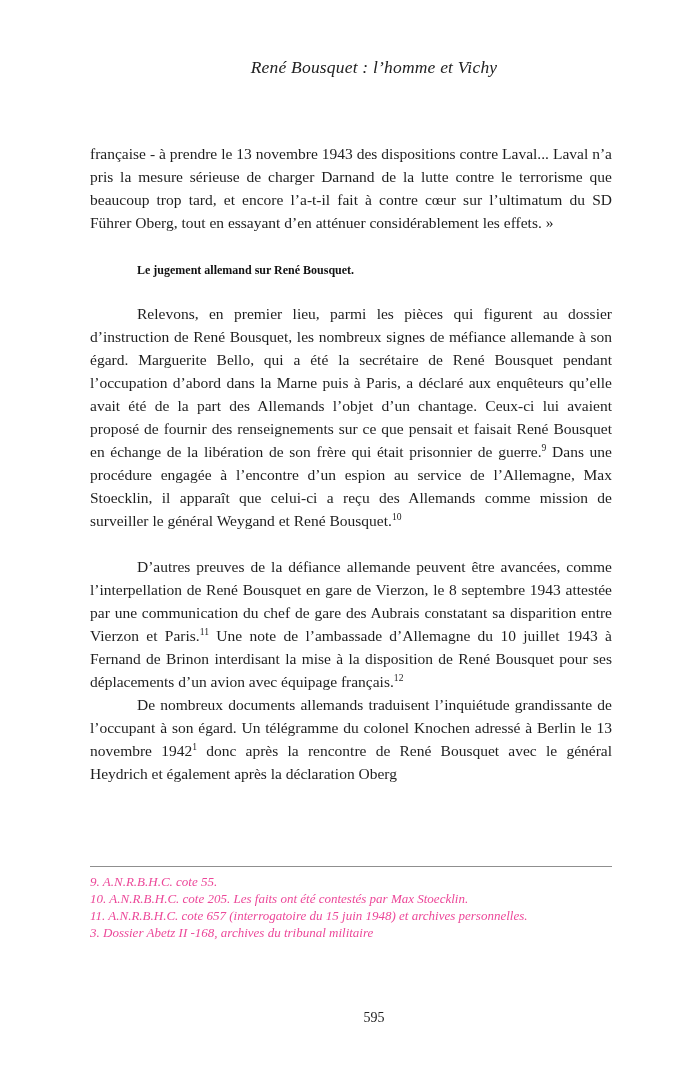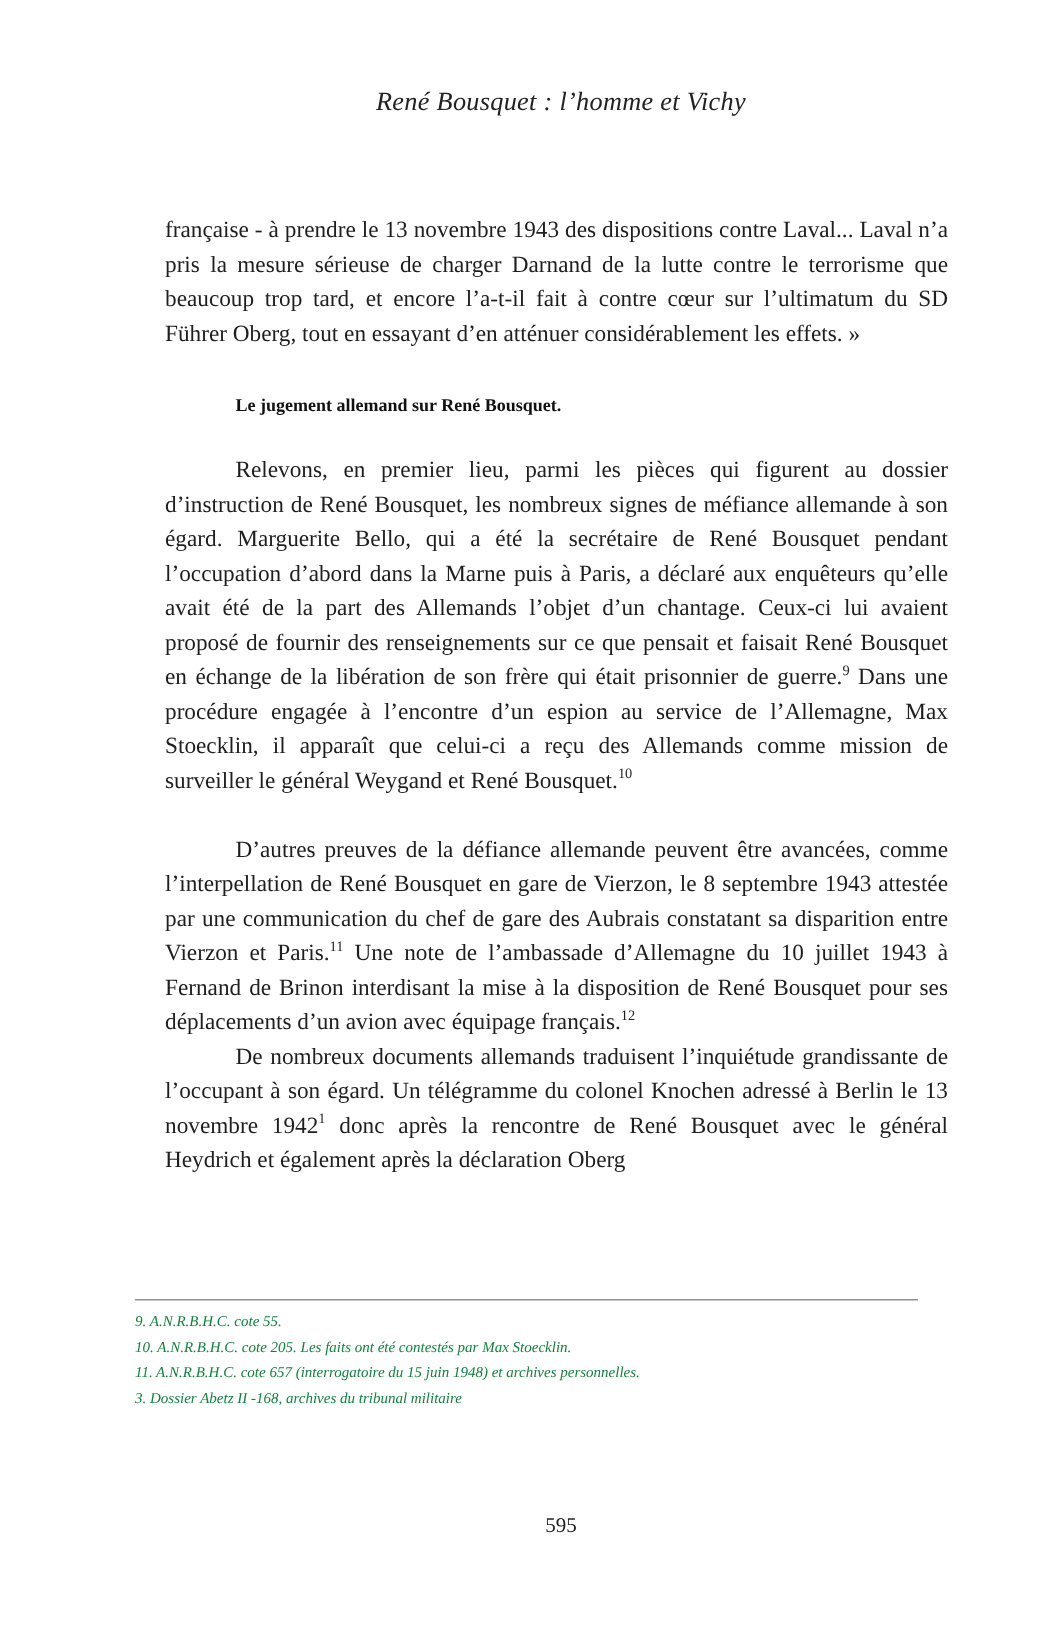--- a/index.html
+++ b/index.html
@@ -30,21 +30,20 @@
   }
   .text-block {
     position: absolute;
     top: 142px;
     left: 90px;
     width: 522px;
     font-size: 15.5px;
     line-height: 23px;
     text-align: justify;
     color: #1e1e1e;
-    margin-left: 20px;
   }
   .para {
     margin: 0;
   }
   .para.indent {
     text-indent: 47px;
   }
   .section-heading {
     margin: 25px 0 20px 0;
     padding-left: 47px;
@@ -67,23 +66,23 @@
     left: 90px;
     width: 522px;
   }
   .footnote-rule {
     border-top: 1px solid #8f8f8f;
     height: 0;
     margin-bottom: 6px;
   }
   .footnote {
     font-style: italic;
-    font-size: 10px;
+    font-size: 13px;
     line-height: 17px;
-    color: #15803d;
+    color: #ec4899;
     text-align: left;
   }
   .page-number {
     position: absolute;
     top: 1010px;
     left: 0;
     right: 0;
     text-align: center;
     font-size: 14px;
     color: #222222;

